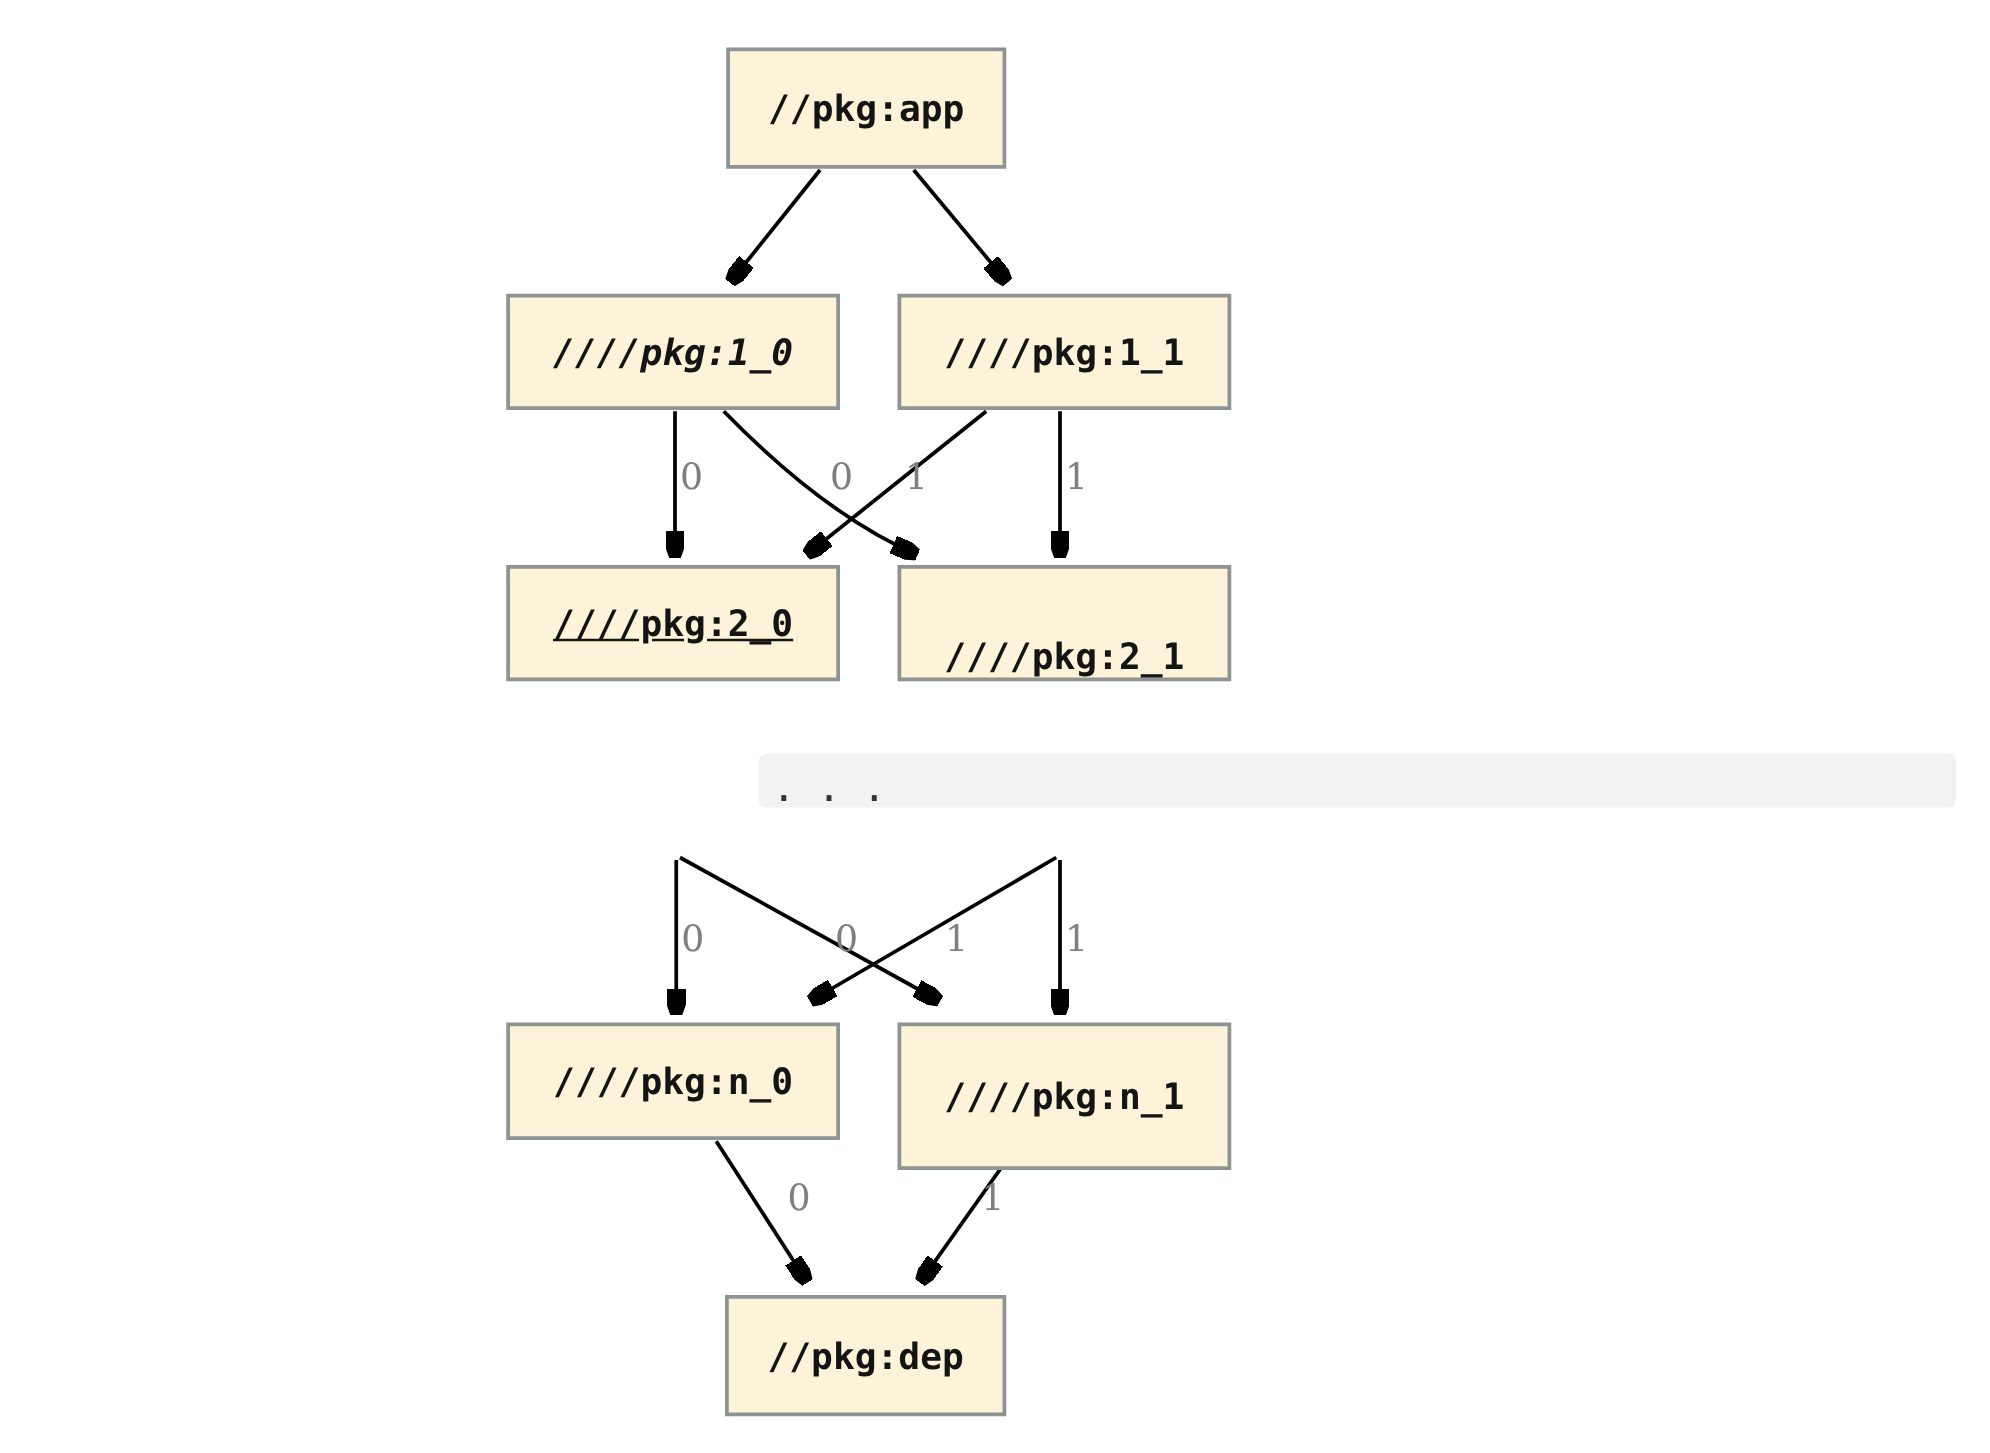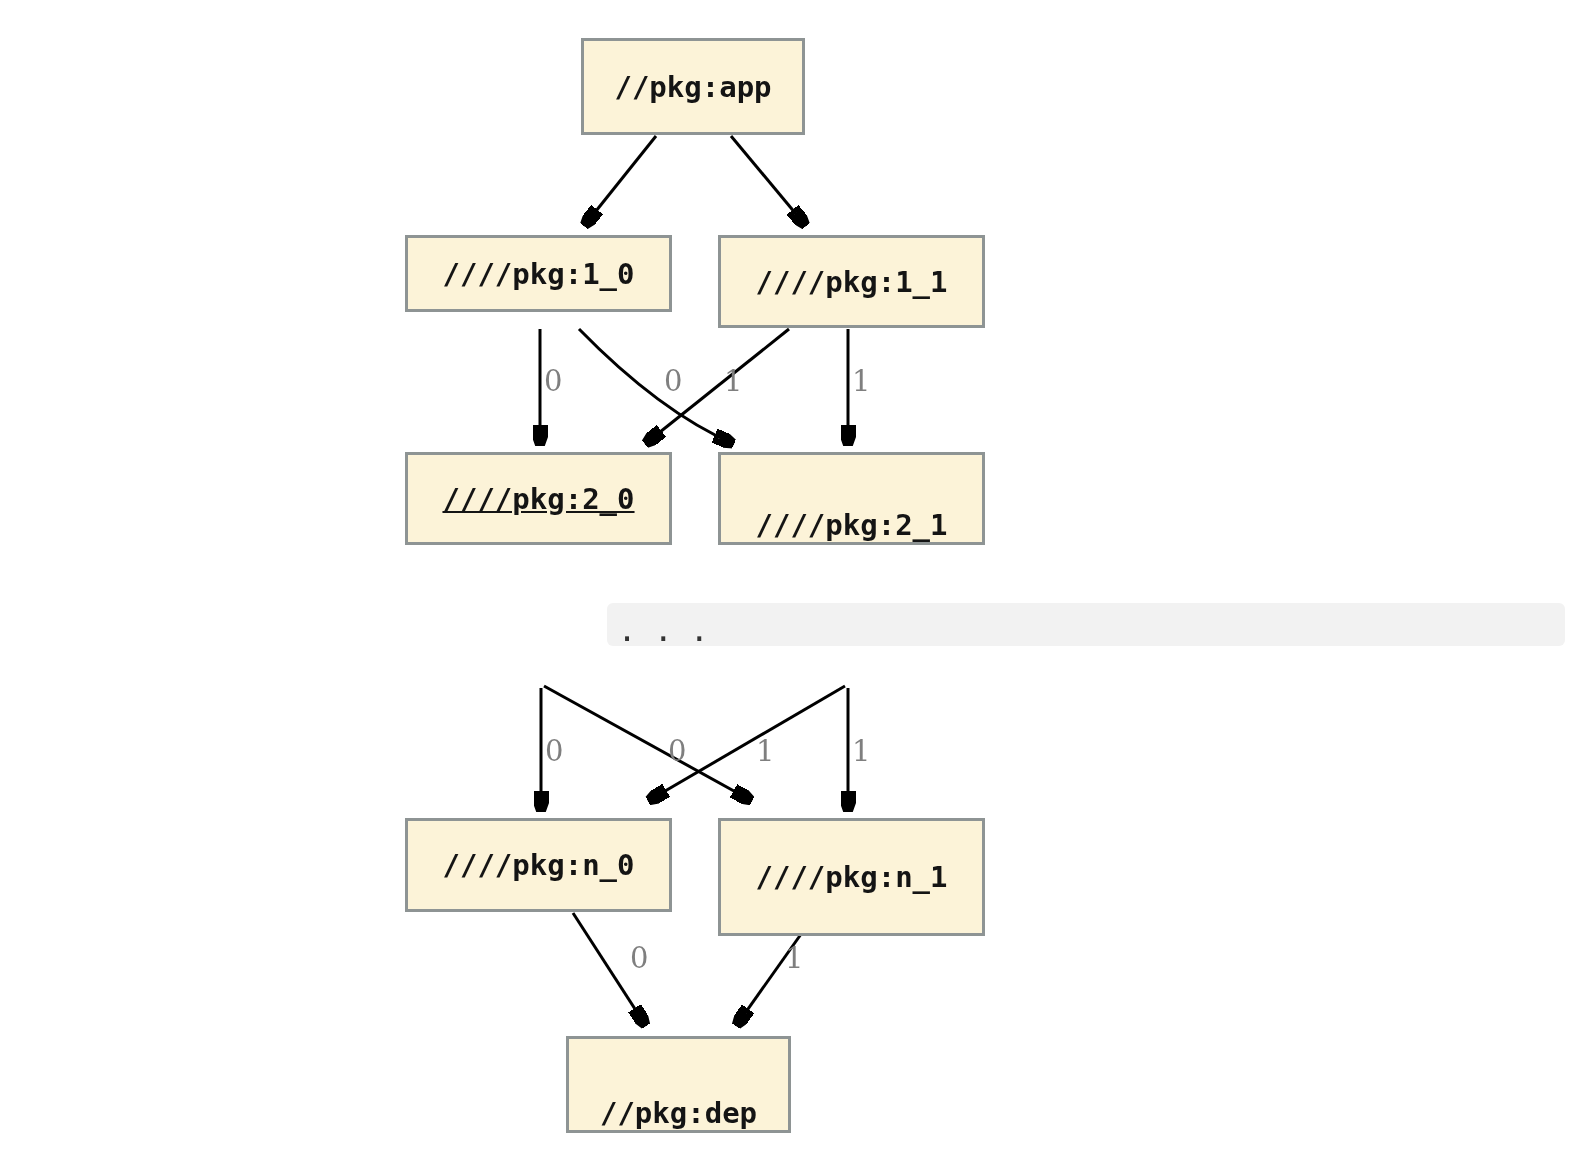--- a/index.html
+++ b/index.html
@@ -76,21 +76,21 @@
     <path d="M845,686 L648,801" marker-end="url(#arrow)"></path>
     <path d="M848,688 L848,812" marker-end="url(#arrow)"></path>
     <path d="M573,913 L646,1026" marker-end="url(#arrow)"></path>
     <path d="M816,913 L736,1026" marker-end="url(#arrow)"></path>
   </svg>
 
   <div class="node" style="left:581px;top:38px;width:224px;height:97px;">
     <span>//pkg:app</span>
   </div>
 
-  <div class="node" style="left:405px;top:235px;width:267px;height:77px;">
+  <div class="node" style="left:405px;top:235px;width:267px;height:93px;font-style:italic;">
     <span>////pkg:1_0</span>
   </div>
 
   <div class="node" style="left:718px;top:235px;width:267px;height:93px;text-align:right;">
     <span>////pkg:1_1</span>
   </div>
 
   <div class="node" style="left:405px;top:452px;width:267px;height:93px;text-decoration:underline;">
     <span>////pkg:2_0</span>
   </div>
@@ -104,21 +104,21 @@
   </div>
 
   <div class="node" style="left:405px;top:818px;width:267px;height:94px;">
     <span>////pkg:n_0</span>
   </div>
 
   <div class="node" style="left:718px;top:818px;width:267px;height:118px;">
     <span>////pkg:n_1</span>
   </div>
 
-  <div class="node" style="left:566px;top:1036px;width:225px;height:97px;align-items:flex-end;">
+  <div class="node" style="left:580px;top:1036px;width:225px;height:97px;">
     <span>//pkg:dep</span>
   </div>
 
   <div class="edge-label" style="left:544px;top:367px;">0</div>
   <div class="edge-label" style="left:664px;top:367px;">0</div>
   <div class="edge-label" style="left:724px;top:367px;">1</div>
   <div class="edge-label" style="left:852px;top:367px;">1</div>
 
   <div class="edge-label" style="left:545px;top:737px;">0</div>
   <div class="edge-label" style="left:668px;top:737px;">0</div>

